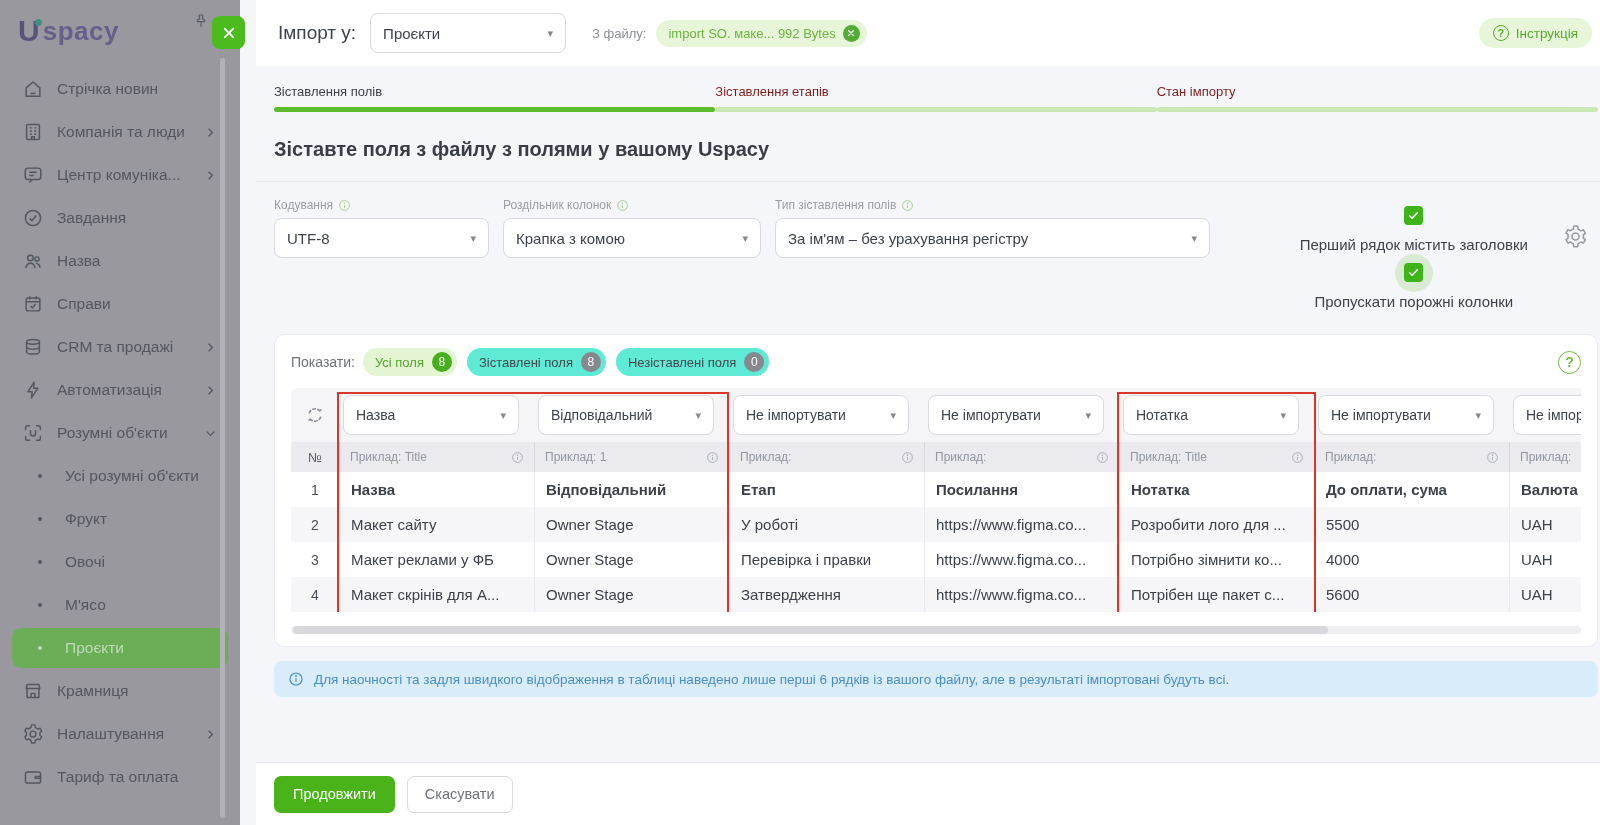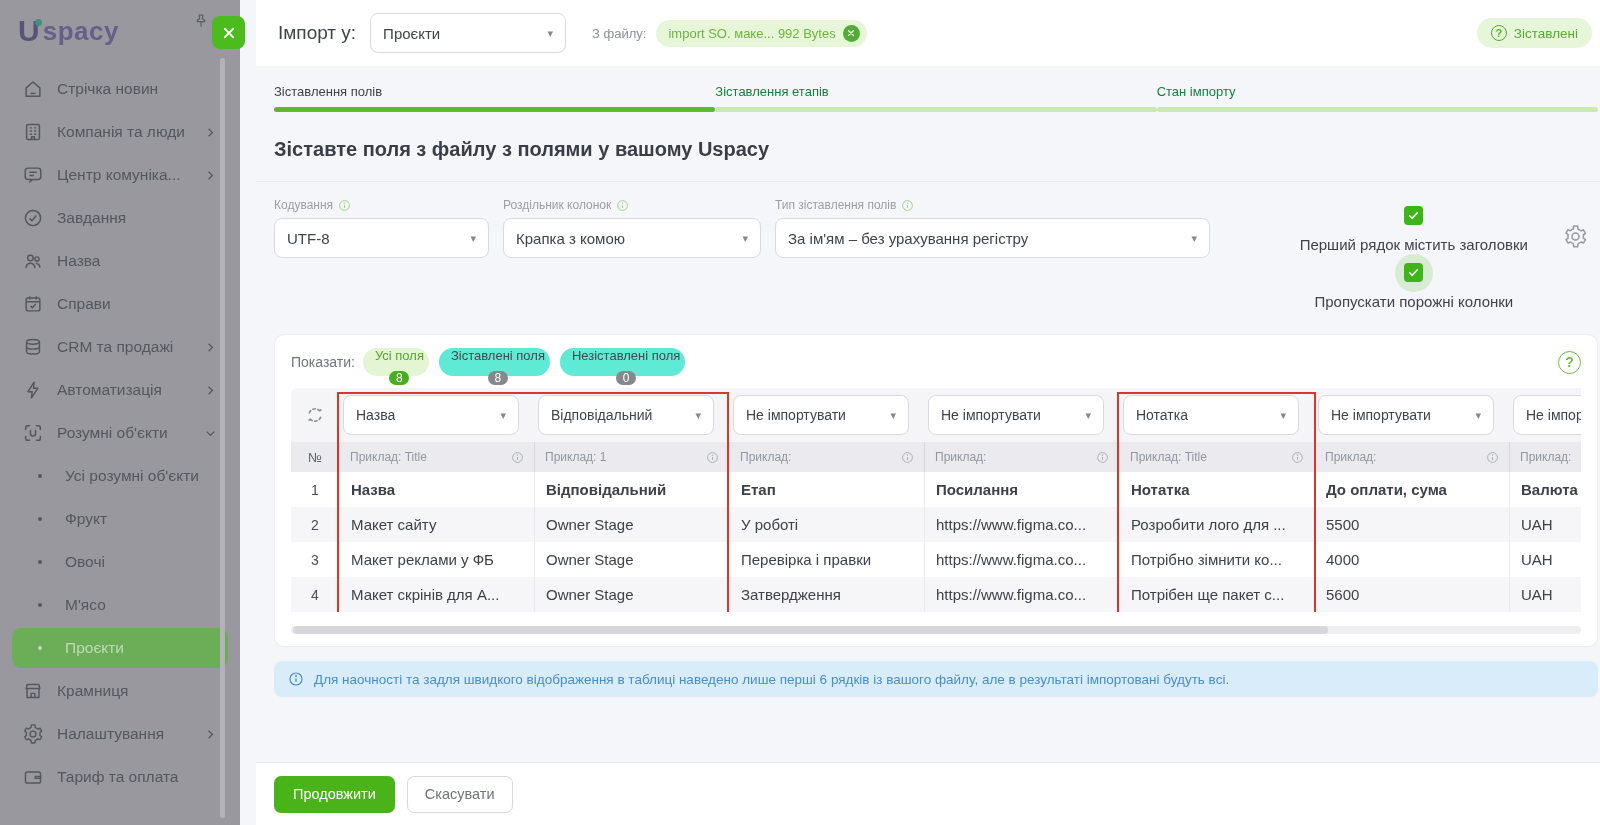--- a/index.html
+++ b/index.html
@@ -55,21 +55,21 @@
   .qicon { width:16px; height:16px; border:1.4px solid #5aaa32; border-radius:50%;
     display:flex; align-items:center; justify-content:center; font-size:11px; font-weight:bold; }
 
   
   .steps { display:flex; padding:18px 18px 0; }
   .step { flex:1; cursor:pointer; }
   .step-label { font-size:13px; margin-bottom:8px; }
   .step-bar { height:5px; border-radius:3px; }
   .step.active .step-label { color:#3e424a; }
   .step.active .step-bar { background:#5cba2d; }
-  .step.upcoming .step-label { color:#15803d; }
+  .step.upcoming .step-label { color:#7f1d1d; }
   .step.upcoming .step-bar { background:#c9e8b3; }
 
   .sec-title { padding:26px 18px 20px; font-size:20px; font-weight:700; color:#393d45; }
   .divider { border-top:1px solid #e9eaef; }
 
   
   .settings { display:flex; align-items:flex-start; padding:16px 18px 10px; }
   .field { margin-right:14px; }
   .f-label { display:flex; align-items:center; gap:5px; font-size:12px; color:#9b9ea6; margin-bottom:6px; }
   .info-i { width:13px; height:13px; color:#a3d184; }
@@ -85,21 +85,21 @@
     border-radius:50%; background:rgba(118,194,78,.22); transform:translate(-50%,-50%); }
   .gear-btn { margin:26px 10px 0 34px; width:26px; height:26px; color:#979ba3; background:none;
     border:none; cursor:pointer; }
   .gear-btn svg { width:25px; height:25px; }
 
   
   .card { margin:14px 18px 0; background:#fff; border:1px solid #ebebf0; border-radius:10px;
     padding:13px 16px 12px; }
   .chips-row { display:flex; align-items:center; gap:8px; font-size:14px; color:#70737a; }
   .chip { height:28px; border-radius:14px; display:flex; align-items:center; gap:8px;
-    padding:0 5px 0 12px; font-size:13px; cursor:pointer; border:none;flex-direction:column; }
+    padding:0 5px 0 12px; font-size:13px; cursor:pointer; border:none; }
   .chip .badge { min-width:20px; height:20px; border-radius:10px; display:flex; align-items:center;
     justify-content:center; font-size:12px; color:#fff; padding:0 4px; }
   .chip.on { background:#e3f5d2; color:#53a82c; }
   .chip.on .badge { background:#47af1d; }
   .chip.off { background:#5eead4; color:#46494f; }
   .chip.off .badge { background:#86888e; }
   .help-circle { margin-left:auto; width:23px; height:23px; border:1.6px solid #6fbc44; border-radius:50%;
     color:#6fbc44; display:flex; align-items:center; justify-content:center; font-size:14px;
     font-weight:bold; background:none; cursor:pointer; }
 
@@ -312,21 +312,21 @@
       <div class="filechip">
         <span>import SO. маке... 992 Bytes</span>
         <span class="chip-x">
           <svg viewBox="0 0 24 24" fill="none" stroke="currentColor" stroke-width="4" stroke-linecap="round">
               <path d="M5 5l14 14M19 5L5 19"></path>
             </svg>
         </span>
       </div>
       <button class="instruction">
         <span class="qicon">?</span>
-        <span>Зіставлені</span>
+        <span>Інструкція</span>
       </button>
     </header>
 
     <div class="steps" id="steps">
         <div class="step active">
           <div class="step-label">Зіставлення полів</div>
           <div class="step-bar"></div>
         </div>
         <div class="step upcoming">
           <div class="step-label">Зіставлення етапів</div>

